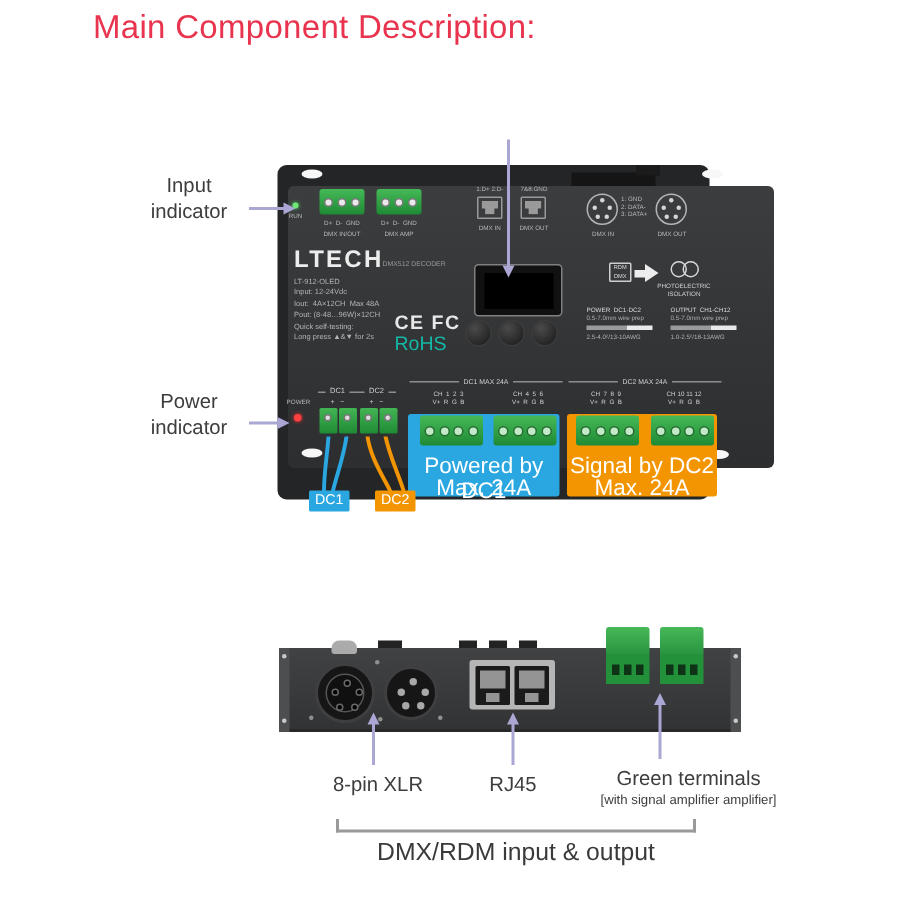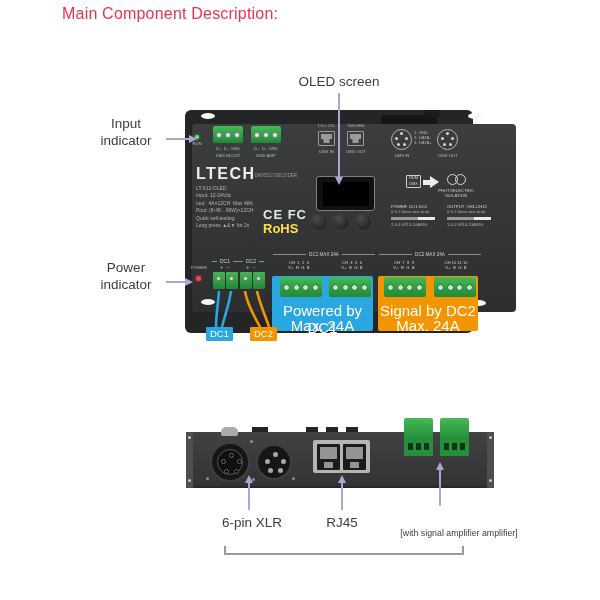--- a/index.html
+++ b/index.html
@@ -1,20 +1,20 @@
 <!DOCTYPE html>
 <html><head>
 <meta charset="utf-8">
 <style>
   html,body{margin:0;padding:0}
   #app{position:relative;width:600px;height:600px;background:#ffffff;
        font-family:"Liberation Sans",sans-serif;overflow:hidden}
   #app *{box-sizing:border-box}
   .abs{position:absolute}
-  .title{position:absolute;left:62px;top:5px;font-size:16px;color:#e8344e;letter-spacing:.2px}
+  .title{position:absolute;left:62px;top:5px;font-size:22px;color:#e8344e;letter-spacing:.2px}
   .callout{position:absolute;color:#3d3d3d;font-size:13.5px;line-height:17px;text-align:center;z-index:40}
   .cline{position:absolute;background:#aba7d4;z-index:40}
   .arrow-r{position:absolute;width:0;height:0;border-top:4px solid transparent;border-bottom:4px solid transparent;border-left:8px solid #aba7d4;z-index:41}
   .arrow-d{position:absolute;width:0;height:0;border-left:4px solid transparent;border-right:4px solid transparent;border-top:8px solid #aba7d4;z-index:41}
   .arrow-u{position:absolute;width:0;height:0;border-left:4px solid transparent;border-right:4px solid transparent;border-bottom:8px solid #aba7d4;z-index:41}
   
   .dev1{position:absolute;left:185px;top:110px;width:288px;height:223px;background:#232527;border-radius:6px}
   .face{position:absolute;left:7px;top:14px;width:324px;height:188px;border-radius:4px;
         background:linear-gradient(180deg,#3b3d3f,#2c2e30)}
   .oval{position:absolute;width:14px;height:6px;border-radius:50%;background:#f7f7f7}
@@ -81,23 +81,20 @@
 
   <div class="title">Main Component Description:</div>
 
   <div class="callout" style="left:86px;top:115px;width:80px">
     <div>Input</div>
     <div>indicator</div>
   </div>
   <div class="cline" style="left:166px;top:138px;width:24px;height:2px"></div>
   <div class="arrow-r" style="left:189px;top:135px"></div>
 
-  <div class="callout" style="left:293px;top:73px;width:92px">
-    <div>OLED screen</div>
-  </div>
   <div class="cline" style="left:338px;top:93px;width:2px;height:85px"></div>
   <div class="arrow-d" style="left:335px;top:177px"></div>
 
   <div class="callout" style="left:86px;top:259px;width:80px">
     <div>Power</div>
     <div>indicator</div>
   </div>
   <div class="cline" style="left:166px;top:281px;width:20px;height:2px"></div>
   <div class="arrow-r" style="left:185px;top:278px"></div>
 
@@ -165,21 +162,21 @@
     <div class="tt f45" style="left:70px;top:63px;width:60px;text-align:left;color:#999">DMX512 DECODER</div>
     <div class="abs" style="left:11px;top:75px;width:90px">
       <div class="f5" style="color:#b4b4b4;white-space:pre">LT-912-OLED</div>
       <div class="f5" style="color:#b4b4b4;white-space:pre">Input: 12-24Vdc</div>
       <div class="f5" style="color:#b4b4b4;white-space:pre">Iout:  4A×12CH  Max 48A</div>
       <div class="f5" style="color:#b4b4b4;white-space:pre">Pout: (8-48…96W)×12CH</div>
       <div class="f5" style="color:#b4b4b4;white-space:pre">Quick self-testing:</div>
       <div class="f5" style="color:#b4b4b4;white-space:pre">Long press ▲&amp;▼ for 2s</div>
     </div>
     <div class="abs" style="left:78px;top:97px;font-size:13px;font-weight:bold;color:#e8e8e8;letter-spacing:1px">CE FC</div>
-    <div class="abs" style="left:78px;top:111px;font-size:13px;font-weight:bold;color:#fde047">RoHS</div>
+    <div class="abs" style="left:78px;top:111px;font-size:13px;font-weight:normal;color:#14b8a6">RoHS</div>
 
     <div class="abs" style="left:131px;top:66px;width:59px;height:35px;border:1px solid #808080;border-radius:3px;background:#111">
       <div class="abs" style="left:6px;top:5px;width:46px;height:24px;background:#000"></div>
     </div>
     <div class="btn" style="left:125px;top:103px"></div>
     <div class="btn" style="left:147px;top:103px"></div>
     <div class="btn" style="left:169px;top:103px"></div>
 
     <div class="abs" style="left:221px;top:65px;width:15px;height:13px;border:1px solid #cfcfcf;border-radius:1px;text-align:center">
       <div style="font-size:3.8px;line-height:5.5px;color:#ddd">RDM</div>
@@ -355,25 +352,27 @@
       <div class="gtb">
           <i></i>
           <i></i>
           <i></i>
         </div>
     </div>
   </div>
 
   <div class="arrow-u" style="left:245px;top:475px"></div>
   <div class="cline" style="left:248px;top:482px;width:2px;height:28px"></div>
-  <div class="blabel" style="left:207px;top:515px;width:90px">6-pin XLR</div>
+  <div class="blabel" style="left:207px;top:515px;width:90px">8-pin XLR</div>
 
   <div class="arrow-u" style="left:338px;top:475px"></div>
   <div class="cline" style="left:341px;top:482px;width:2px;height:28px"></div>
   <div class="blabel" style="left:320px;top:515px;width:44px">RJ45</div>
 
   <div class="arrow-u" style="left:436px;top:462px"></div>
   <div class="cline" style="left:439px;top:469px;width:2px;height:37px"></div>
+  <div class="blabel" style="left:400px;top:511px;width:118px">Green terminals</div>
   <div class="blabel" style="left:395px;top:528px;width:128px;font-size:8.8px">[with signal amplifier amplifier]</div>
 
   <div class="bracket"></div>
+  <div class="caption">DMX/RDM input &amp; output</div>
 
 </div>
 
 </body></html>

